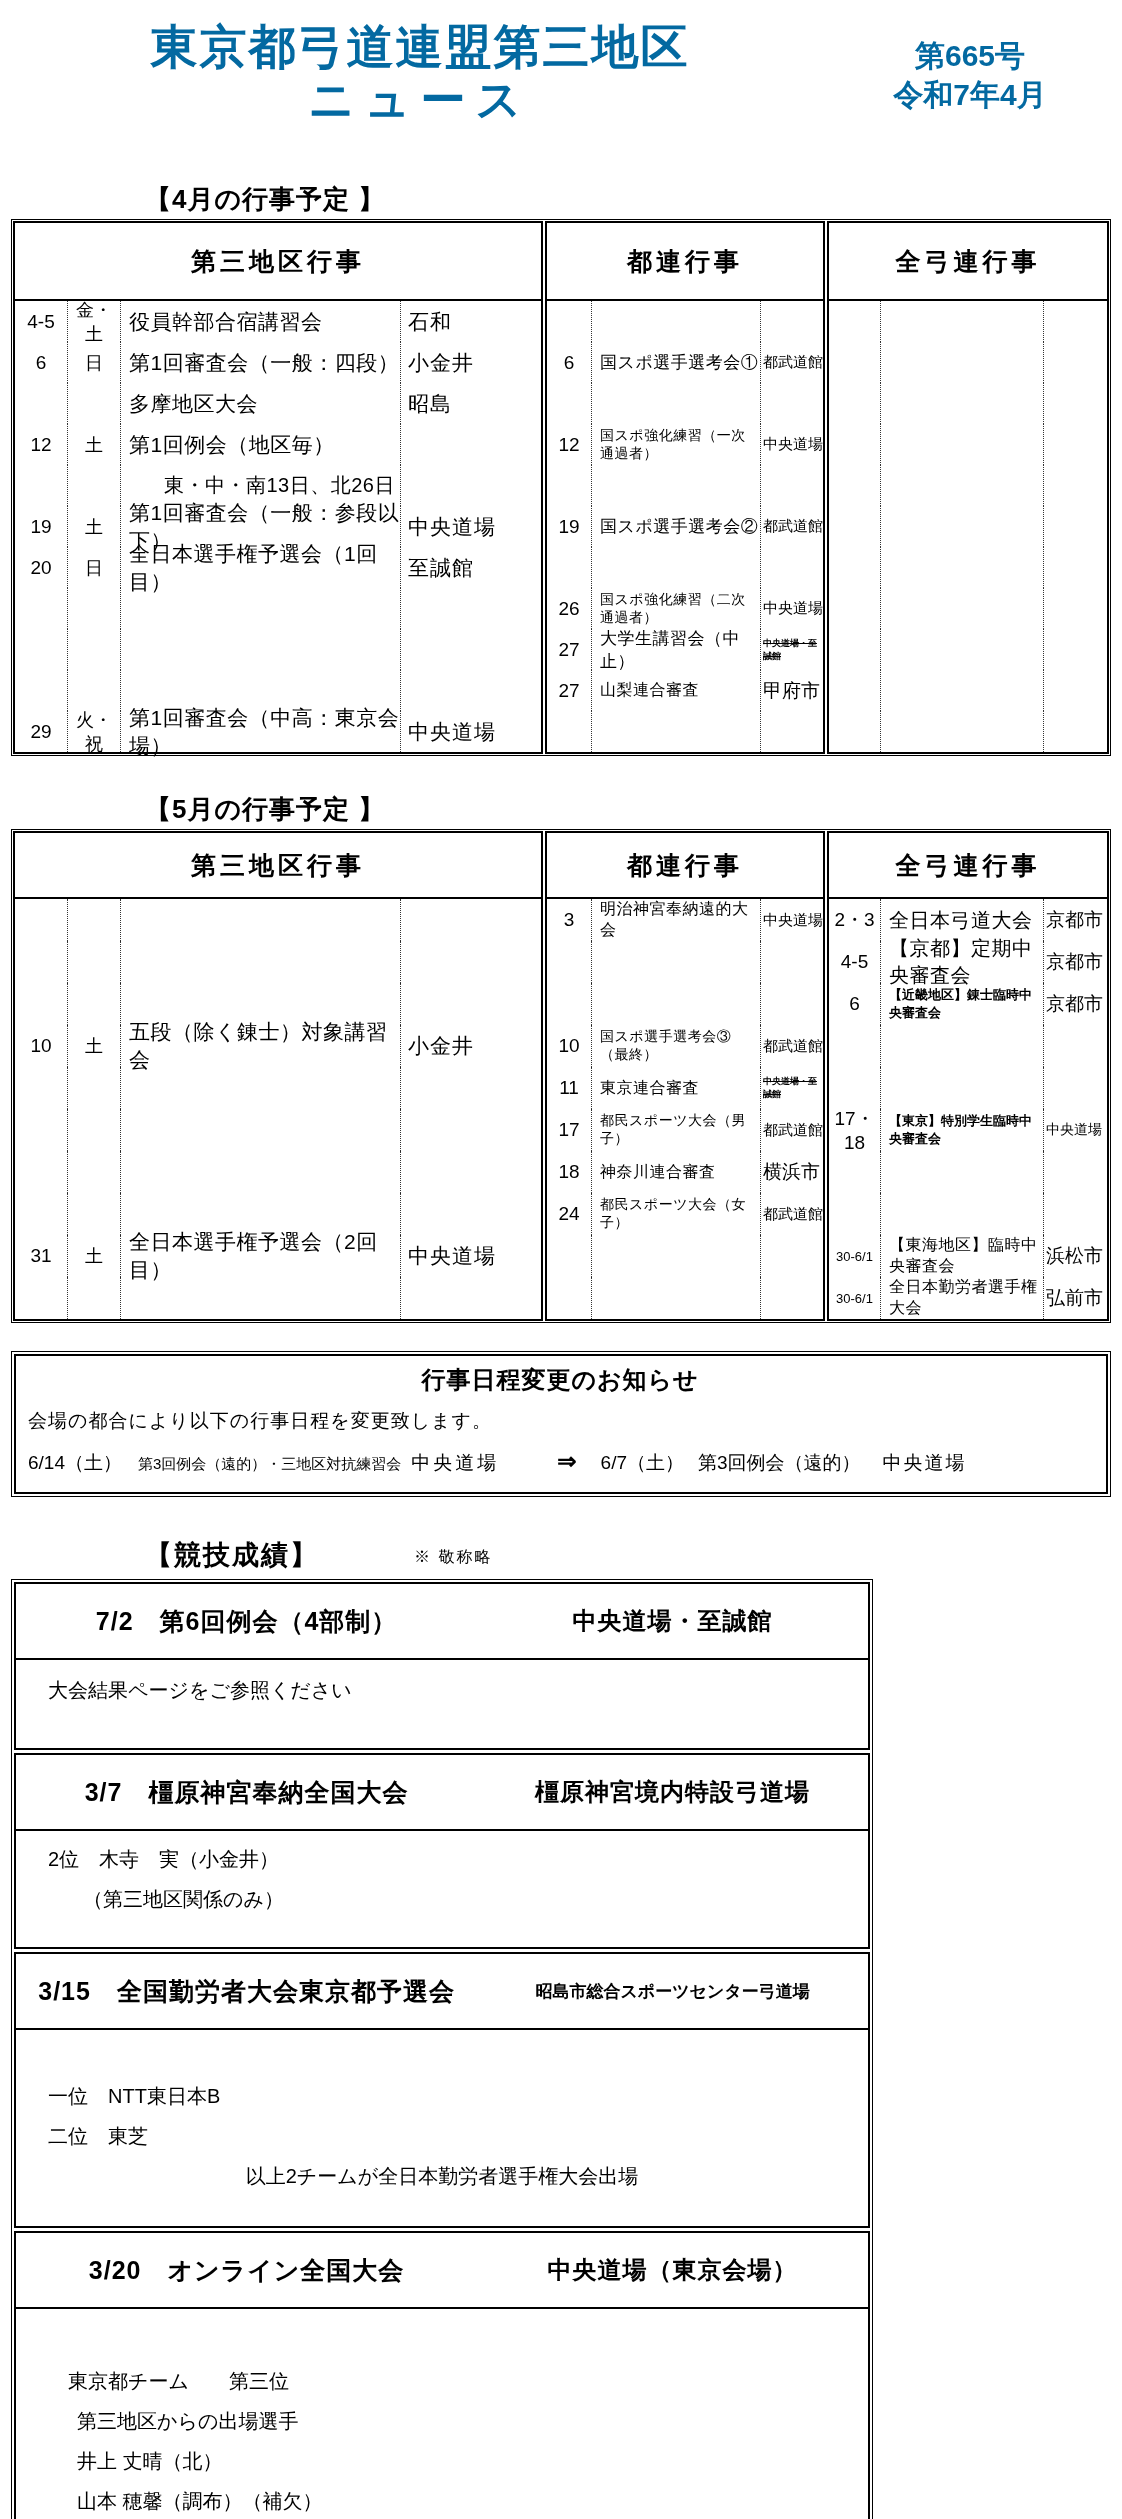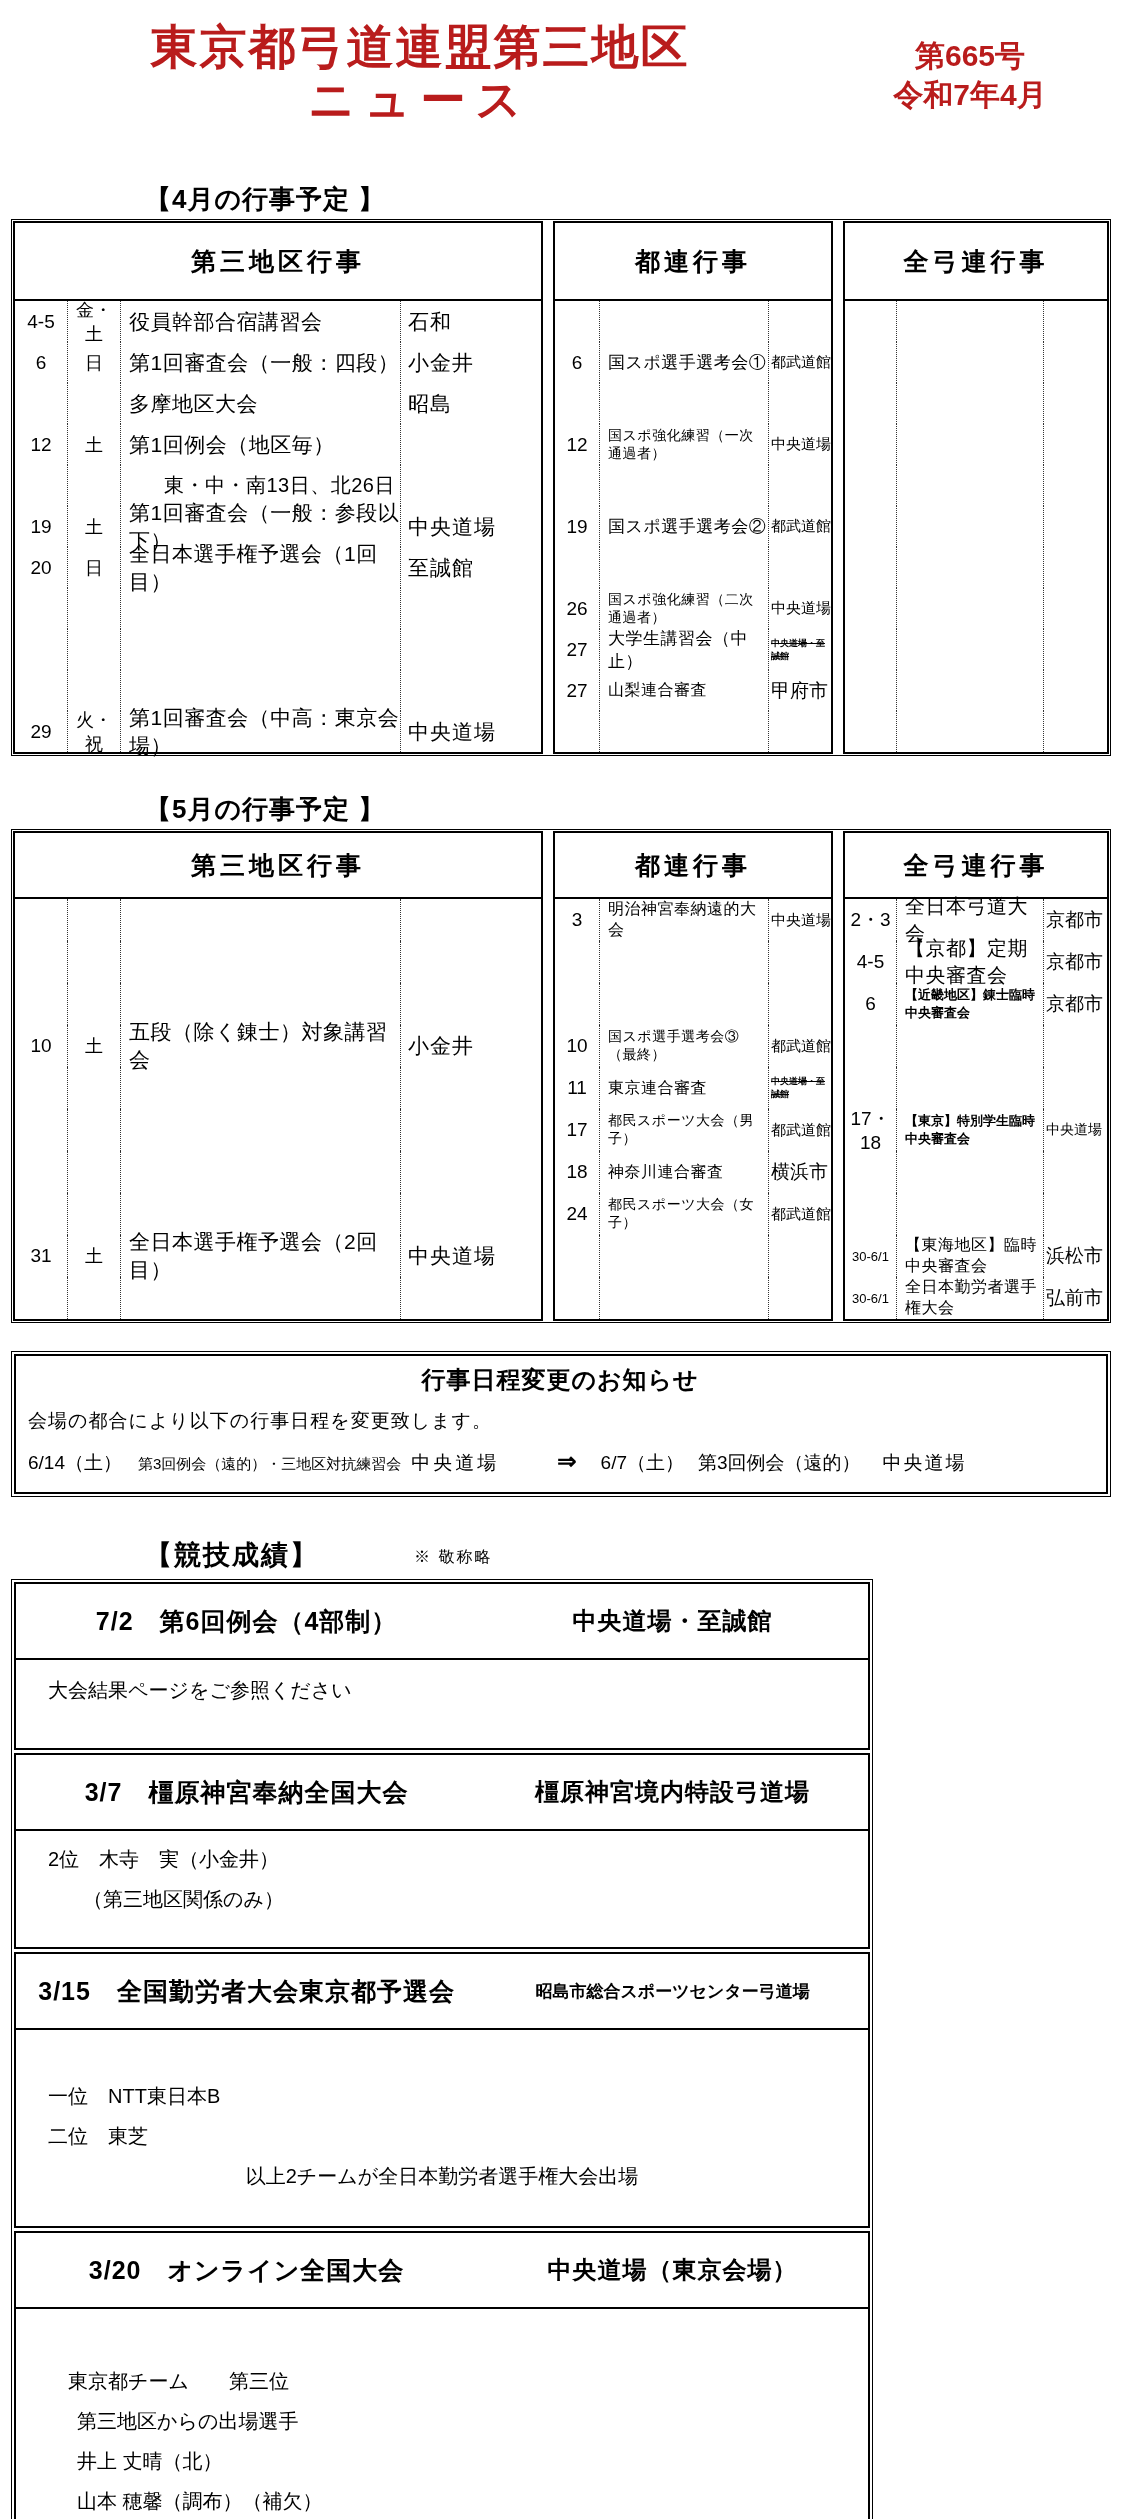--- a/index.html
+++ b/index.html
@@ -6,31 +6,31 @@
   body{width:1122px;min-height:2519px;color:#000;
        font-family:"Liberation Sans",sans-serif;position:relative;}
 
   
   #header{position:relative;height:182px;}
   .title-block{position:absolute;left:100px;top:20px;width:640px;text-align:center;font-weight:bold;}
   .title-l1{font-size:47px;letter-spacing:2px;line-height:1.15;}
   .title-l2{font-size:45px;letter-spacing:10px;line-height:1.15;}
   .issue-block{position:absolute;left:855px;top:36px;width:230px;text-align:center;
                font-weight:bold;font-size:30px;line-height:1.3;}
-  .blue{color:#b91c1c;}
+  .blue{color:#0369a1;}
 
   
   .month-heading{font-size:26px;font-weight:bold;margin:0 0 2px 145px;letter-spacing:1px;}
   .mh-may{margin-top:36px;}
   .results-heading{font-size:27px;font-weight:bold;margin:40px 0 4px 145px;letter-spacing:2px;}
   .results-note{font-size:16px;font-weight:normal;letter-spacing:2px;margin-left:95px;vertical-align:2px;}
 
   
   .mtable{width:1100px;margin-left:11px;border:1px solid #000;padding:1px;
-          display:flex;gap:10px;box-sizing:border-box;background:#fff;}
+          display:flex;gap:2px;box-sizing:border-box;background:#fff;}
   .mcol{border:2px solid #000;box-sizing:border-box;display:flex;flex-direction:column;}
   .col-l{width:530px;}
   .col-m{width:280px;}
   .col-r{flex:1;}
   .mcol-header{height:76px;display:flex;align-items:center;justify-content:center;
                font-size:25px;font-weight:bold;letter-spacing:4px;border-bottom:2px solid #000;}
   .may .mcol-header{height:64px;}
   .mcol-body{display:flex;flex-direction:column;}
   .mrow{display:flex;height:41px;}
   .may .mrow{height:42px;}

